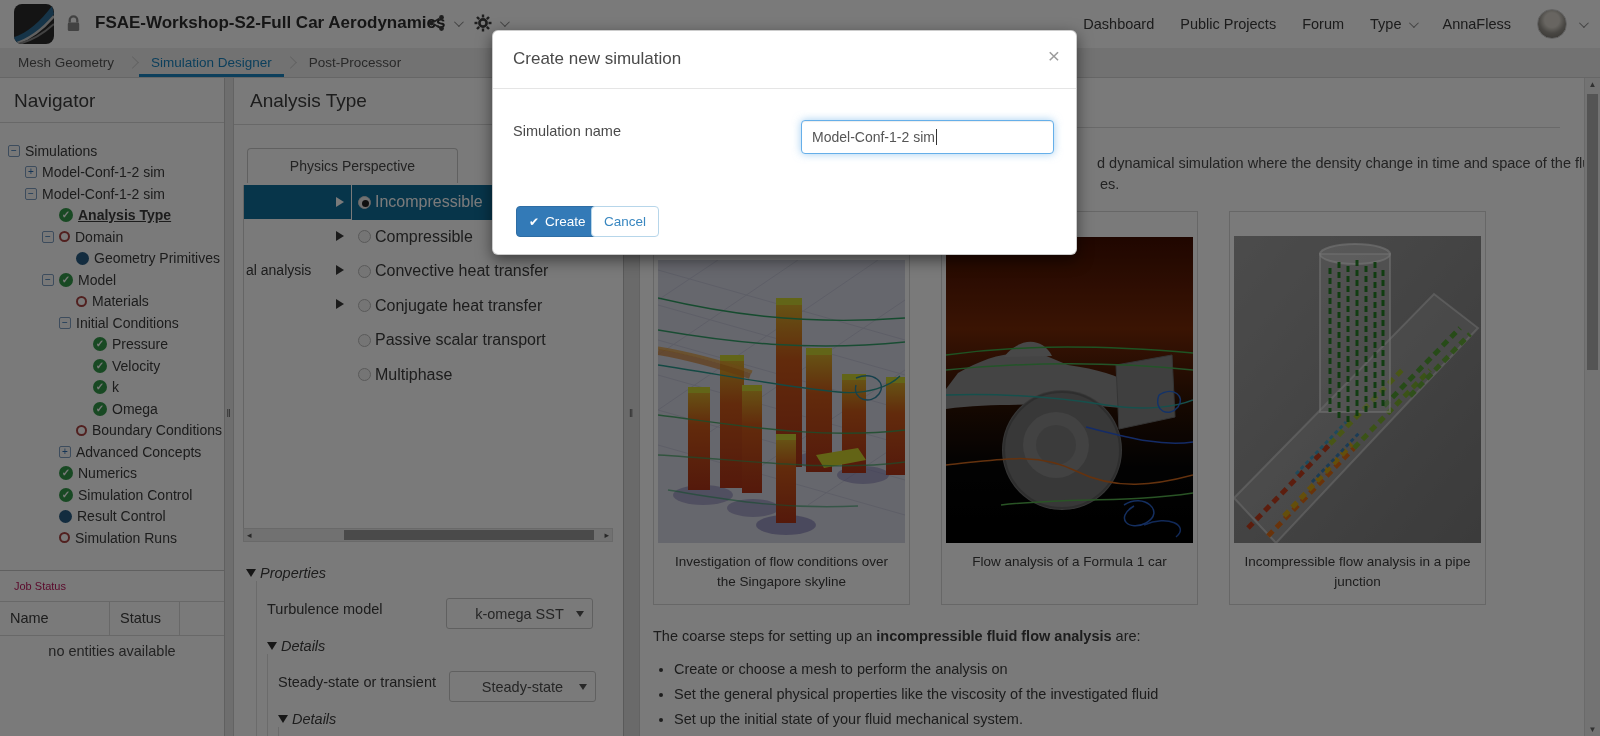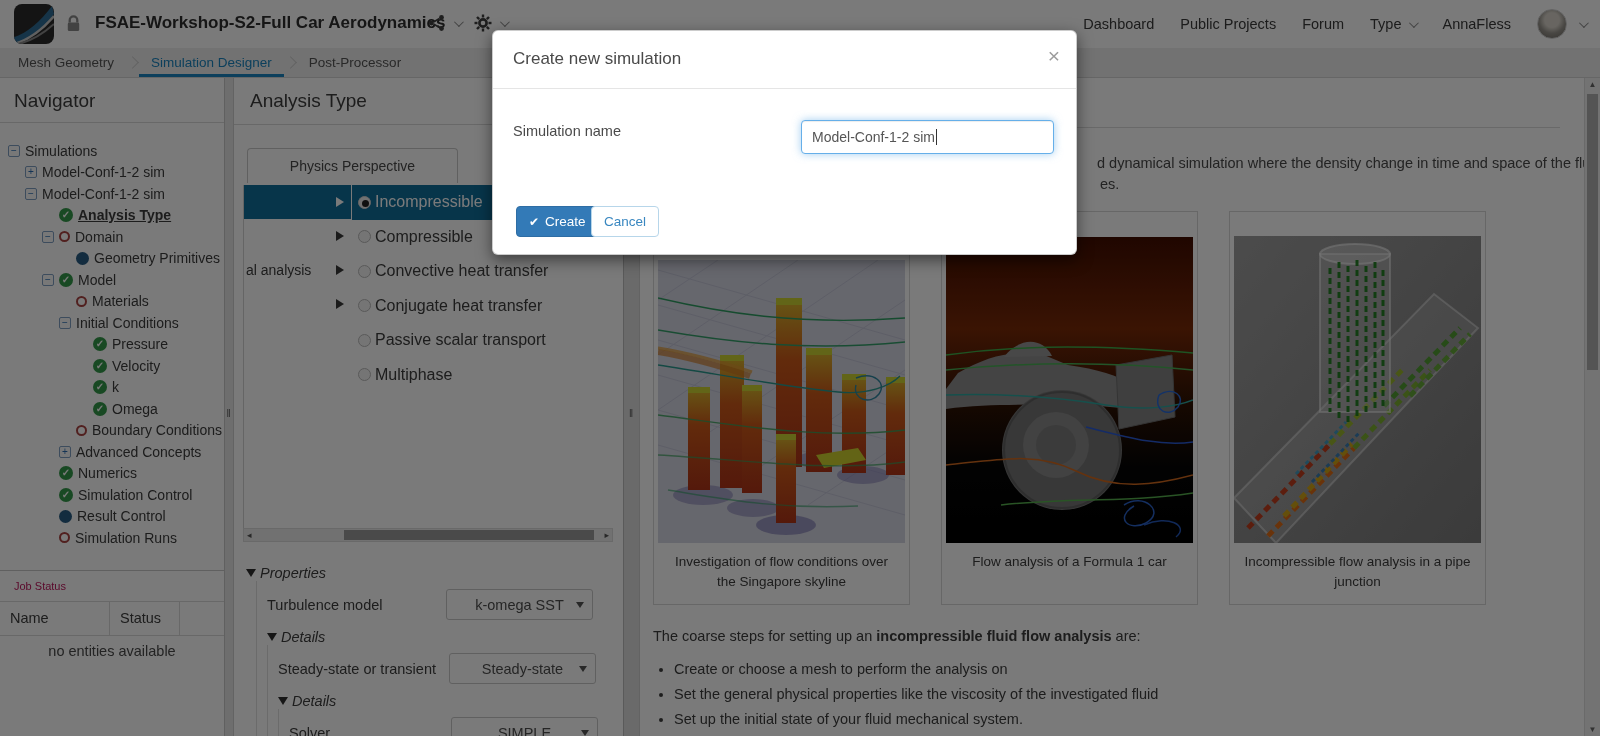--- a/index.html
+++ b/index.html
@@ -94,21 +94,21 @@
   .hs-arrow { position:absolute; top:1px; font-size:9px; color:#555; line-height:11px; }
   .hs-thumb { position:absolute; left:100px; top:1px; width:250px; height:10px; background:#9b9b9b; }
 
   .props { position:absolute; top:478px; left:0; right:0; bottom:0; font-size:14.5px; color:#3d3d3d; }
   .sec-head { display:flex; align-items:center; font-style:italic; }
   .sec-head .tri { width:0; height:0; border-top:8px solid #2f2f2f; border-left:5px solid transparent;
                    border-right:5px solid transparent; margin-right:4px; }
   .prop-row { display:flex; align-items:center; }
   .psel { width:147px; height:31px; border:1px solid #c9c9c9; border-radius:3px; background:#fff;
           display:flex; align-items:center; justify-content:center; position:relative;
-          font-size:14.5px; color:#4f4f4f; cursor:pointer; }
+          font-size:14.5px; color:#4f4f4f; cursor:pointer;margin-top:9px; }
   .psel .car { position:absolute; right:8px; width:0; height:0; border-top:6px solid #555;
                border-left:4.5px solid transparent; border-right:4.5px solid transparent; }
 
   
   .dpanel { position:absolute; left:640px; top:78px; right:0; bottom:0; background:#fff; overflow:hidden; }
   .d-divider { position:absolute; top:49px; left:12px; right:40px; border-top:1px solid #dcdcdc; }
   .frag { position:absolute; font-size:14.5px; color:#4a4a4a; white-space:nowrap; }
   .cards { position:absolute; top:133px; left:13px; display:flex;gap:32px; }
   .card { width:257px; height:394px; border:1px solid #d8d8d8; background:#fff; margin-left:-1px; }
   .card:first-child { margin-left:0; }

